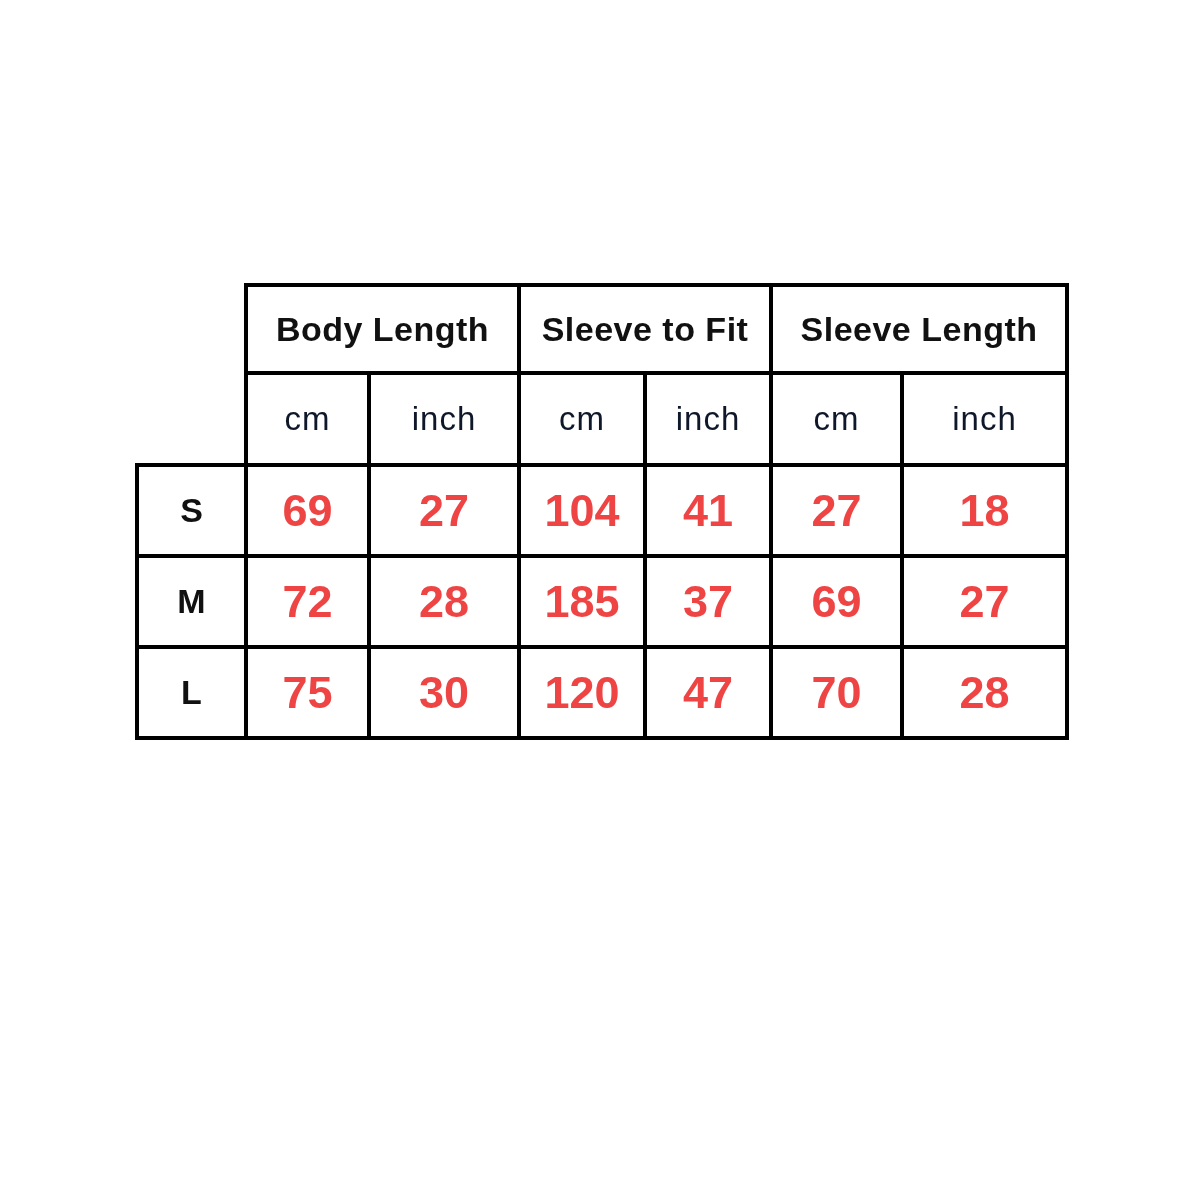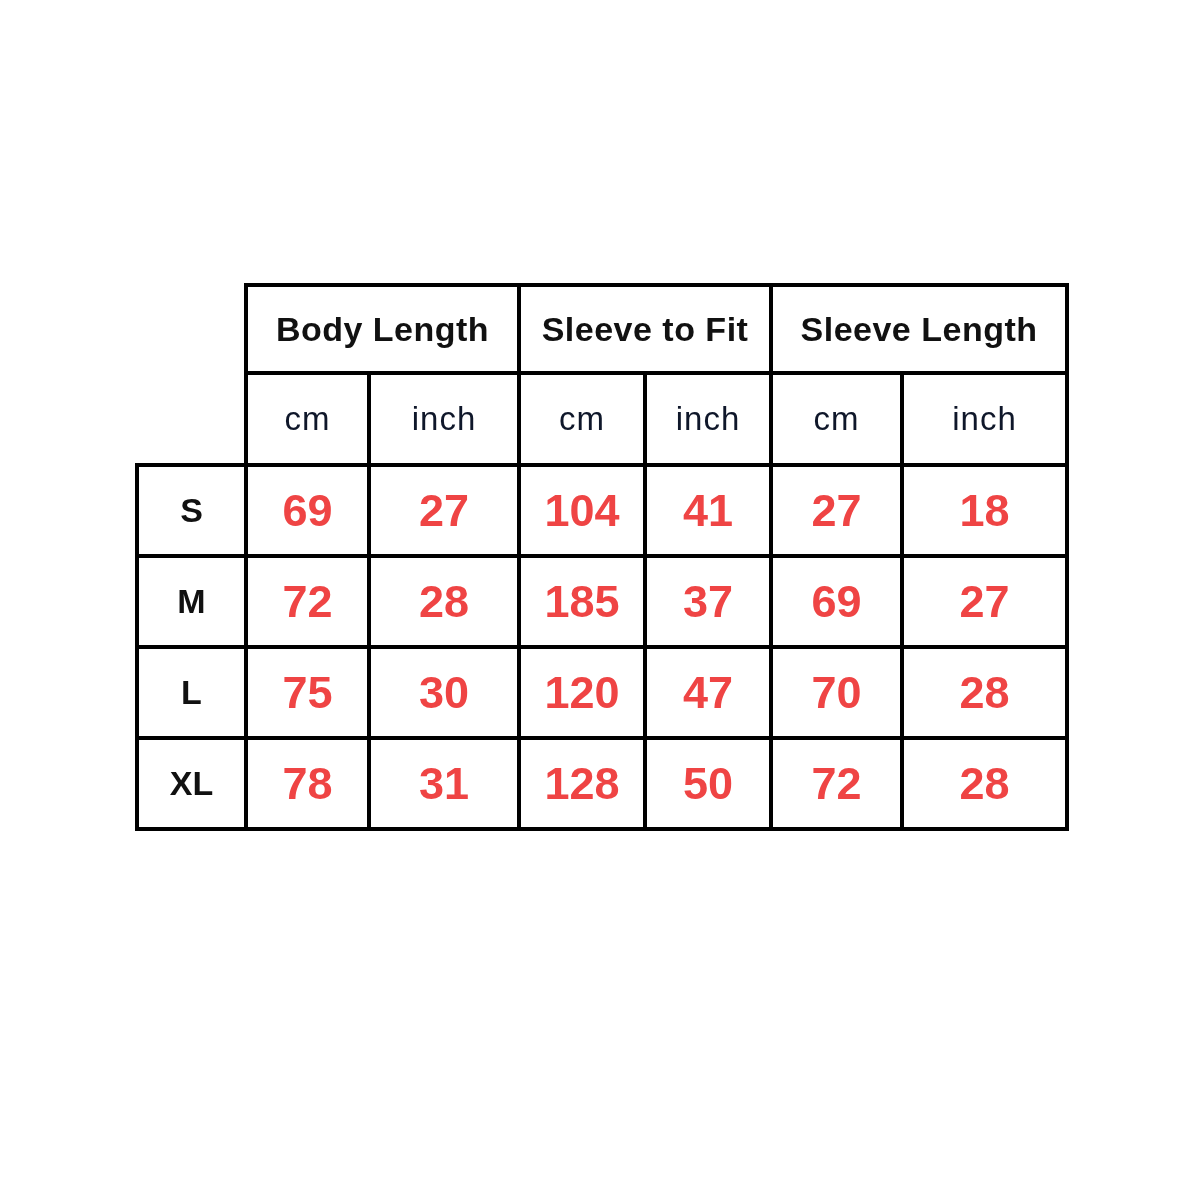--- a/index.html
+++ b/index.html
@@ -114,24 +114,15 @@
       </tr>
       <tr class="data-row">
         <th class="size-label">L</th>
         <td class="value-cell">75</td>
         <td class="value-cell">30</td>
         <td class="value-cell">120</td>
         <td class="value-cell">47</td>
         <td class="value-cell">70</td>
         <td class="value-cell">28</td>
       </tr>
-      <tr class="data-row">
-        <th class="size-label">XL</th>
-        <td class="value-cell">78</td>
-        <td class="value-cell">31</td>
-        <td class="value-cell">128</td>
-        <td class="value-cell">50</td>
-        <td class="value-cell">72</td>
-        <td class="value-cell">28</td>
-      </tr>
     </tbody>
   </table>
 </div>
 
 </body></html>

